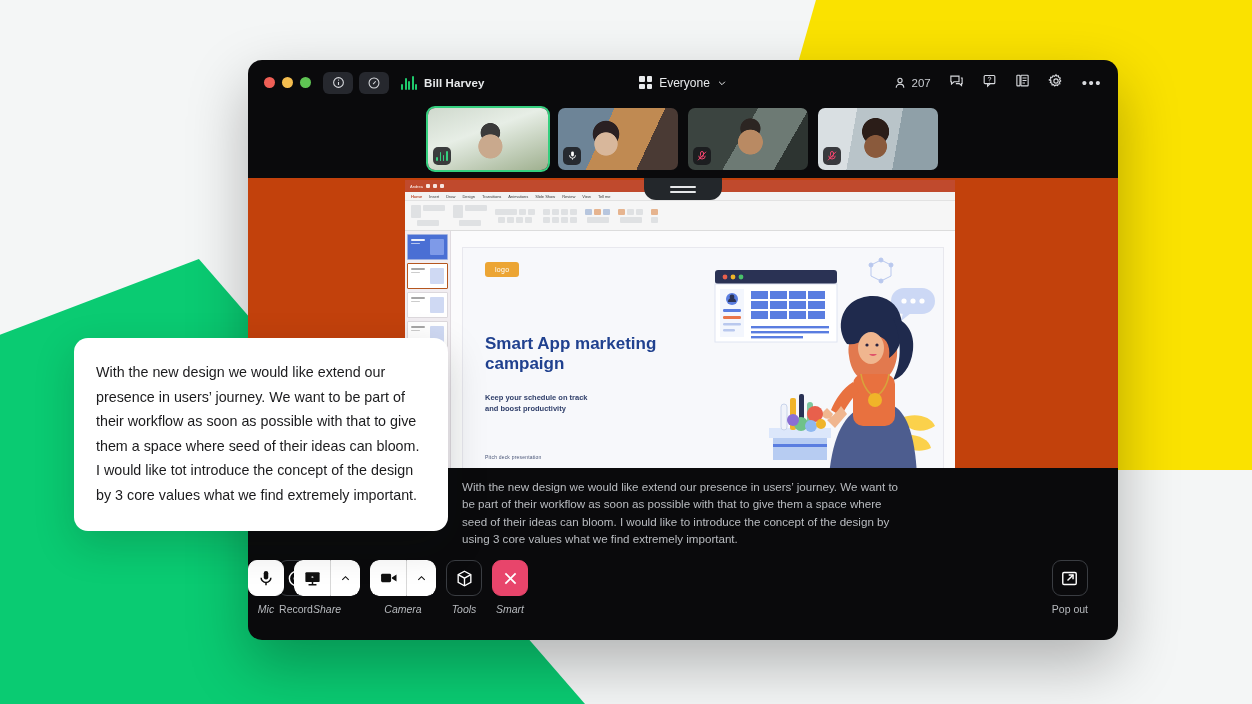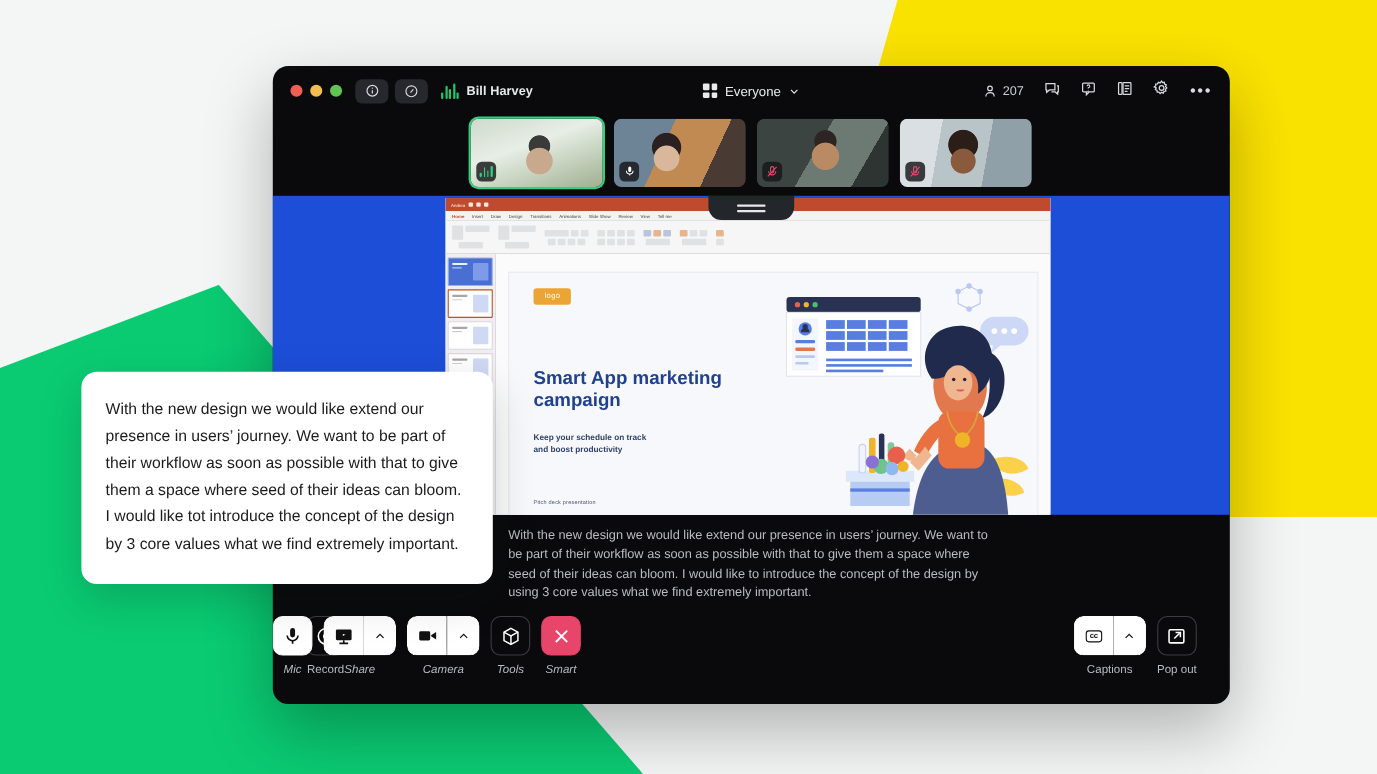--- a/index.html
+++ b/index.html
@@ -97,21 +97,21 @@
   .scene3{background:
      radial-gradient(circle at 52% 55%, #b98a63 0 17%, transparent 18%),
      radial-gradient(circle at 52% 33%, #2c2522 0 13%, transparent 14%),
      linear-gradient(120deg,#3b4440 0 45%,#6d7a74 45% 78%,#2d3431 78% 100%);}
   .scene4{background:
      radial-gradient(circle at 48% 62%, #8a5a3c 0 15%, transparent 16%),
      radial-gradient(circle at 48% 38%, #2b1d18 0 18%, transparent 19%),
      linear-gradient(100deg,#d9dfe2 0 30%,#b9c4c9 30% 65%,#8fa0a8 65% 100%);}
 
   
-  .stage { flex:1 1 auto; position:relative; background:#1d4ed8; overflow:hidden; }
+  .stage { flex:1 1 auto; position:relative; background:#c2410c; overflow:hidden; }
   .share-window {
     position:absolute; left:157px; top:2px; width:550px; height:312px;
     background:#ffffff; overflow:hidden;
   }
   .ppt-title {
     height:12px; background:#c04a2d; display:flex; align-items:center;
     padding:0 5px; gap:3px;
   }
   .ppt-title .tt { font-size:4px; color:#fff; opacity:.95; }
   .ppt-title .sq { width:4px;height:4px;background:rgba(255,255,255,.85);border-radius:1px;}
@@ -693,33 +693,20 @@
           <svg width="19" height="19" viewBox="0 0 24 24" fill="none" stroke="#fff" stroke-width="2.2">
             <line x1="5.5" y1="5.5" x2="18.5" y2="18.5"></line>
               <line x1="18.5" y1="5.5" x2="5.5" y2="18.5"></line>
           </svg>
         </div>
         <span class="ctl-label">Smart</span>
       </div>
     </div>
 
     <div class="ctl-group ctl-right">
-      <div class="ctl">
-        <div class="split light">
-          <div class="seg">
-            <span class="cc-box">cc</span>
-          </div>
-          <div class="seg">
-            <svg width="11" height="11" viewBox="0 0 24 24" fill="none" stroke="#111" stroke-width="2.4">
-                <polyline points="5,15 12,8 19,15"></polyline>
-              </svg>
-          </div>
-        </div>
-        <span class="ctl-label">Captions</span>
-      </div>
 
       <div class="ctl">
         <div class="btn">
           <svg width="19" height="19" viewBox="0 0 24 24" fill="none" stroke="#fff" stroke-width="1.8">
             <rect x="3.5" y="4.5" width="17" height="15" rx="1.6"></rect>
             <line x1="9.5" y1="14.5" x2="16.5" y2="7.5"></line>
               <polyline points="11,7.5 16.5,7.5 16.5,13"></polyline>
           </svg>
         </div>
         <span class="ctl-label">Pop out</span>

